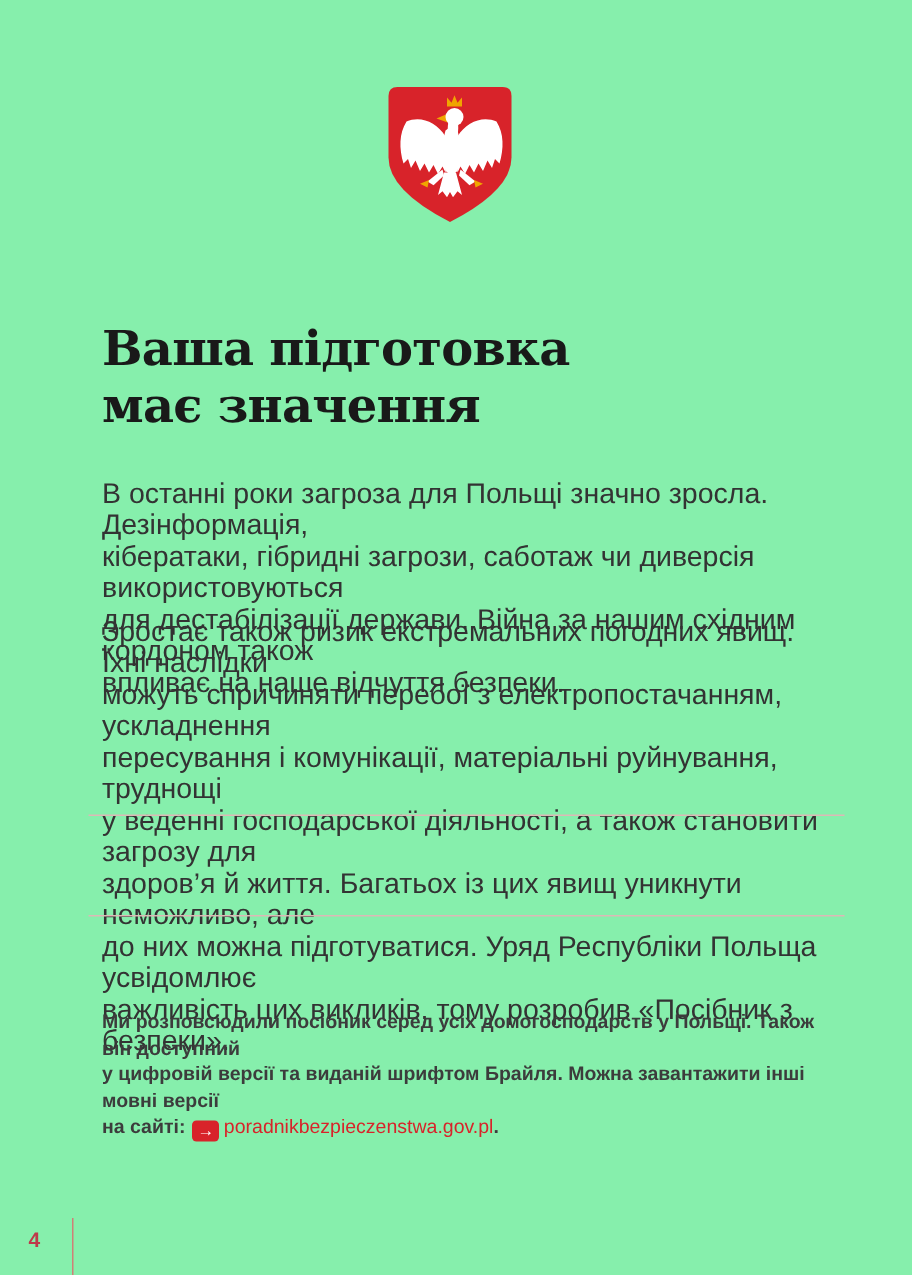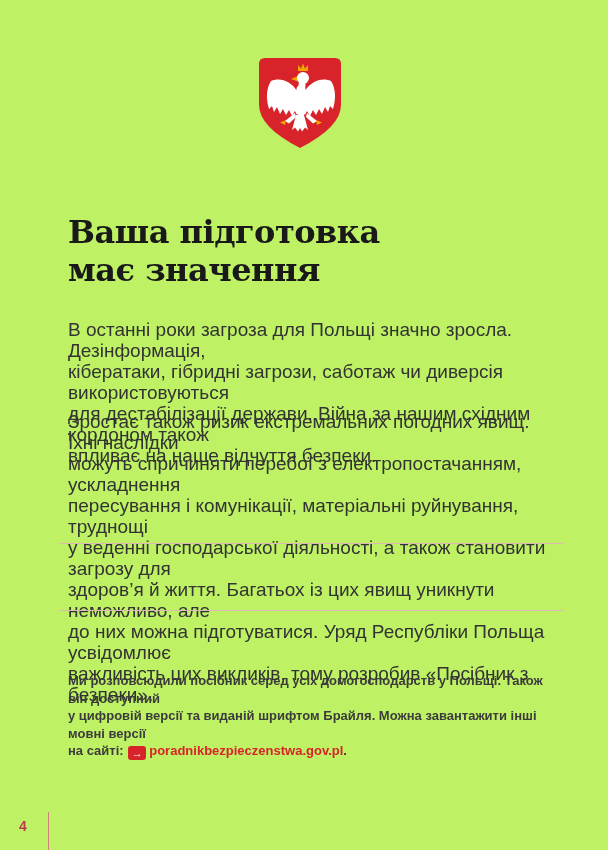--- a/index.html
+++ b/index.html
@@ -1,19 +1,19 @@
 <!DOCTYPE html>
 <html><head>
 <meta charset="utf-8">
 <style>
   html,body{margin:0;padding:0;background:#ffffff;}
   .page{
     position:relative;
     width:608px;height:850px;
-    background:#bef264;
+    background:#86efac;
     overflow:hidden;
     font-family:"Liberation Sans",sans-serif;
   }
   .emblem{
     position:absolute;left:258px;top:57px;width:84px;height:92px;
   }
   .main-heading{
     position:absolute;left:68px;top:192px;width:480px;
     font-family:"DejaVu Serif",serif;
     font-weight:700;font-size:32px;line-height:38px;
@@ -45,21 +45,21 @@
   }
   .arrow-badge{
     display:inline-flex;align-items:center;justify-content:center;
     width:18px;height:14px;border-radius:3px;
     background:#d8232a;color:#ffffff;
     font-size:11px;line-height:14px;
     vertical-align:-2px;margin:0 3px 0 1px;
     cursor:pointer;
   }
   .site-link{
-    color:#d8232a;font-weight:700;text-decoration:none;cursor:pointer;
+    color:#d8232a;font-weight:400;text-decoration:none;cursor:pointer;
   }
   .page-number{
     position:absolute;left:19px;top:818px;
     font-size:14px;font-weight:700;color:#bd3a4a;
   }
   .footer-rule{
     position:absolute;left:48px;top:812px;width:1px;height:38px;
     background:#cf8077;
   }
 </style>

